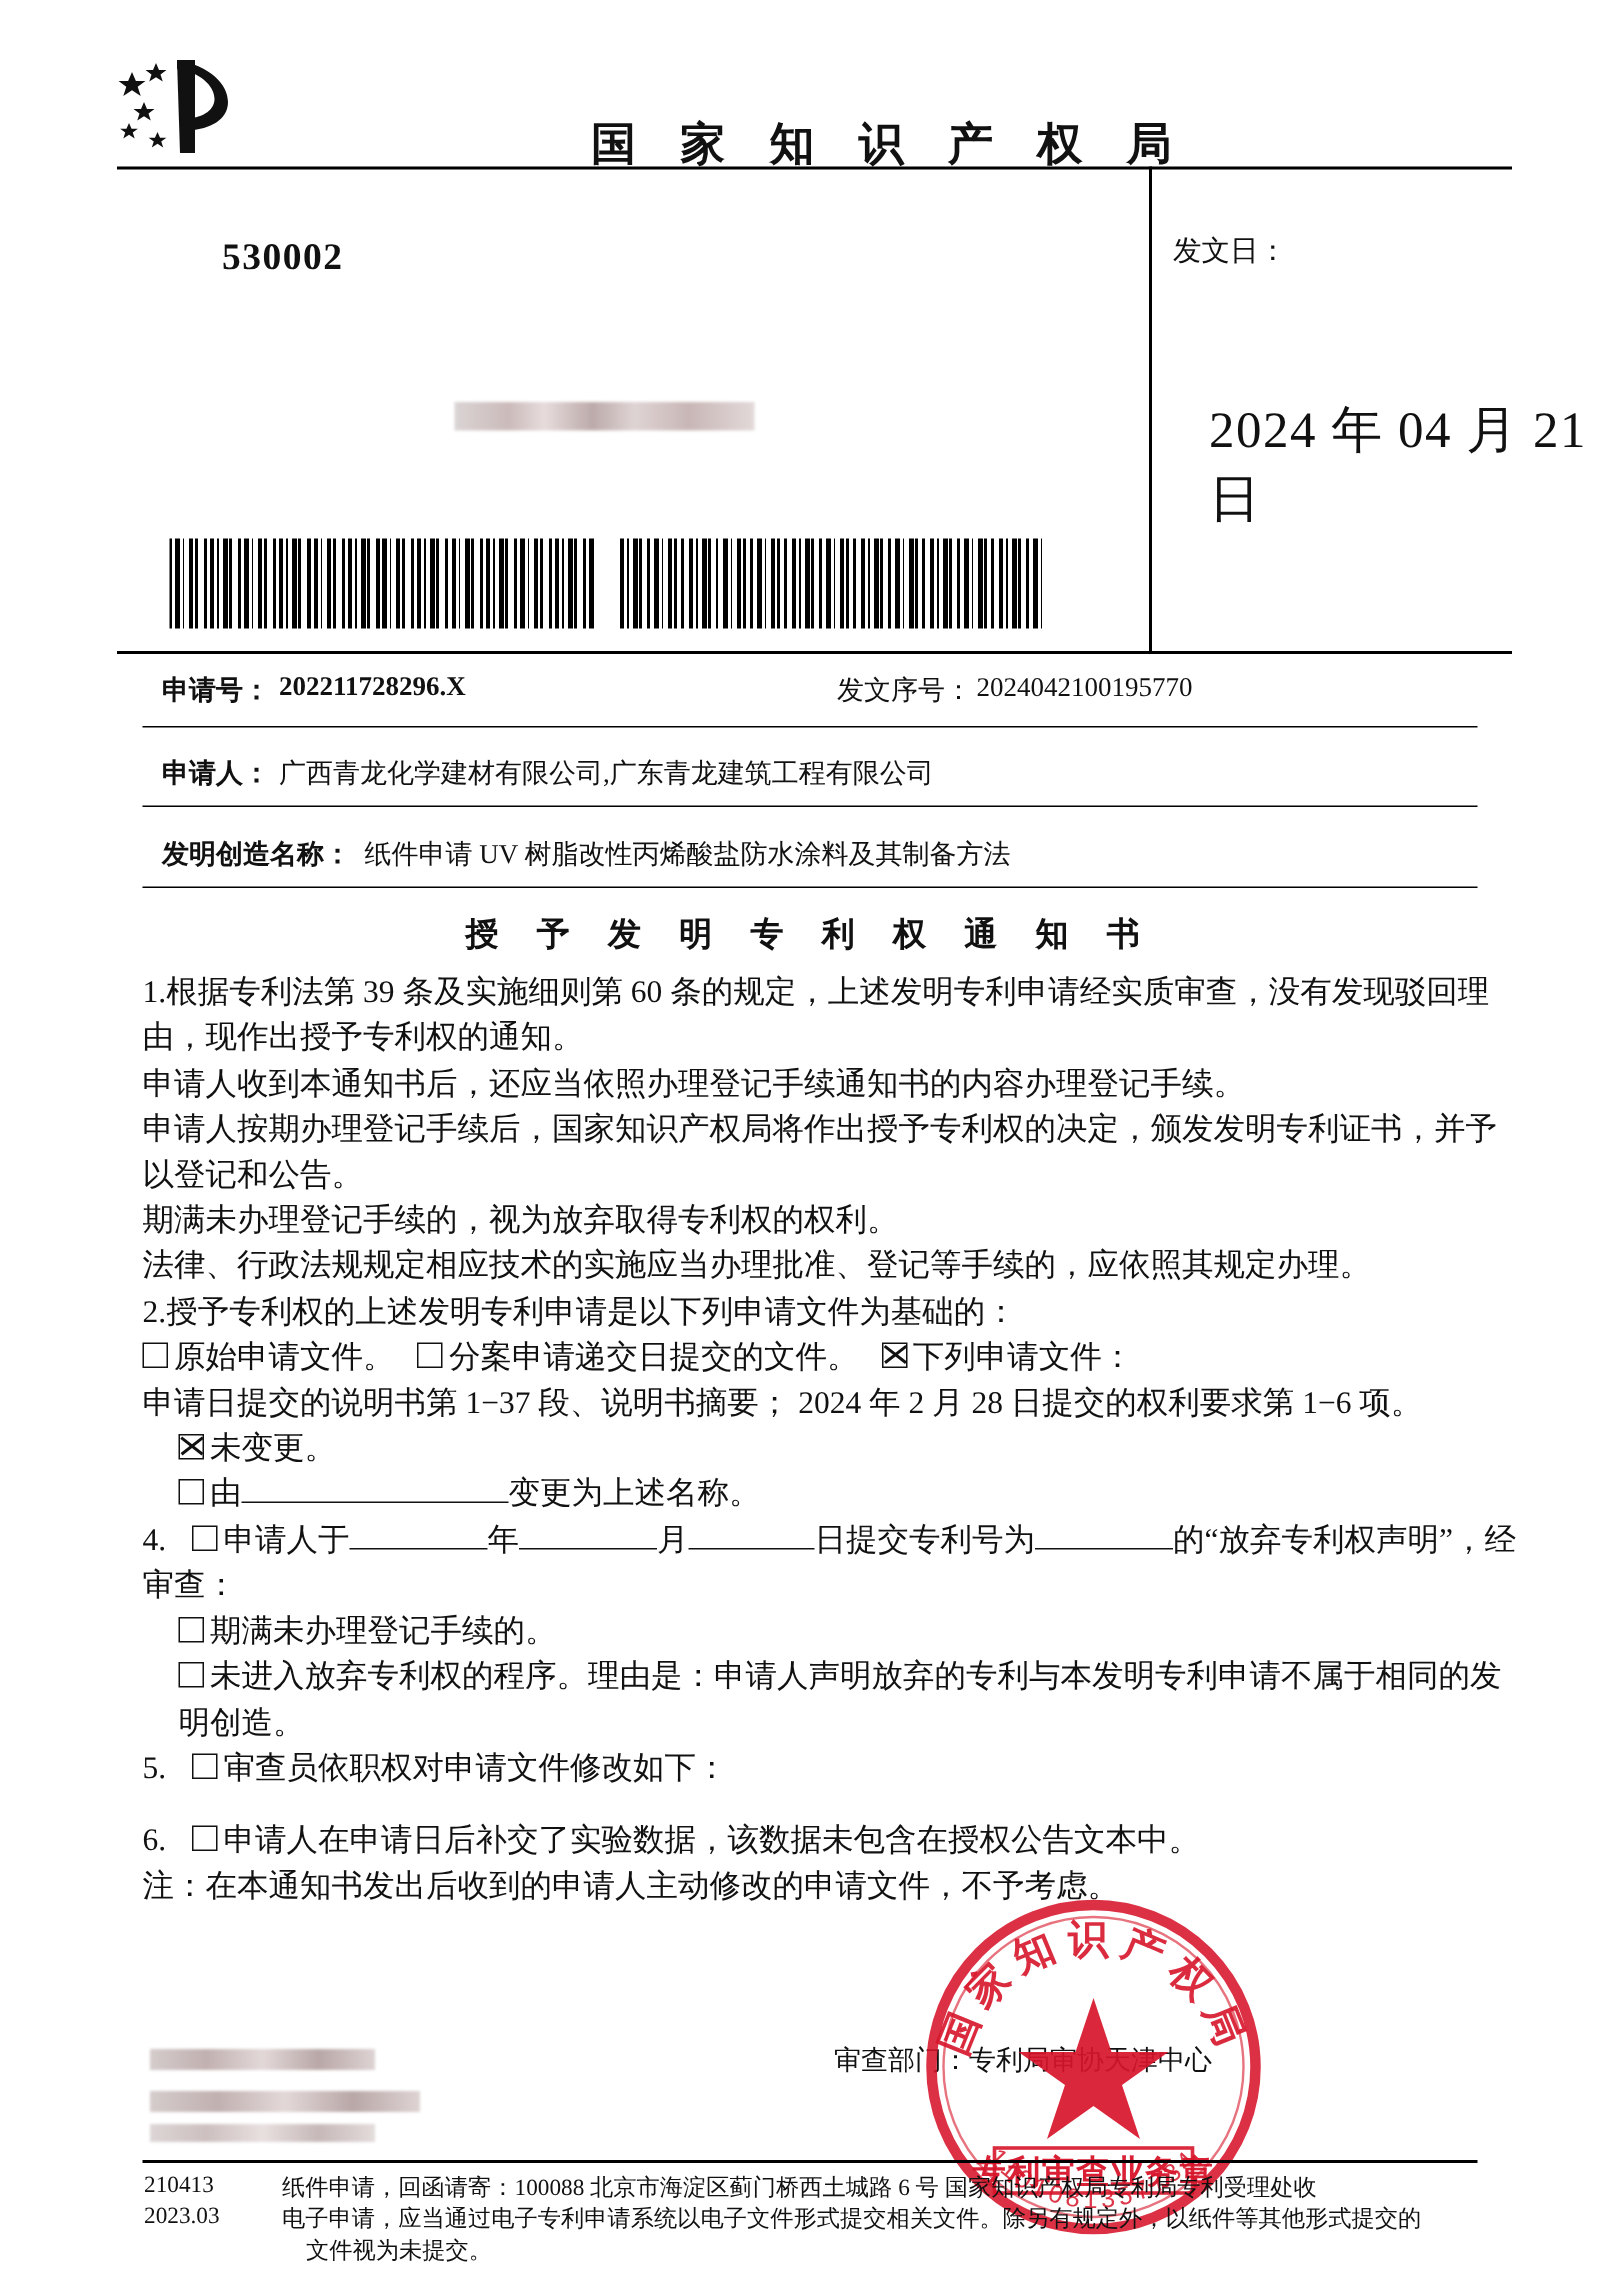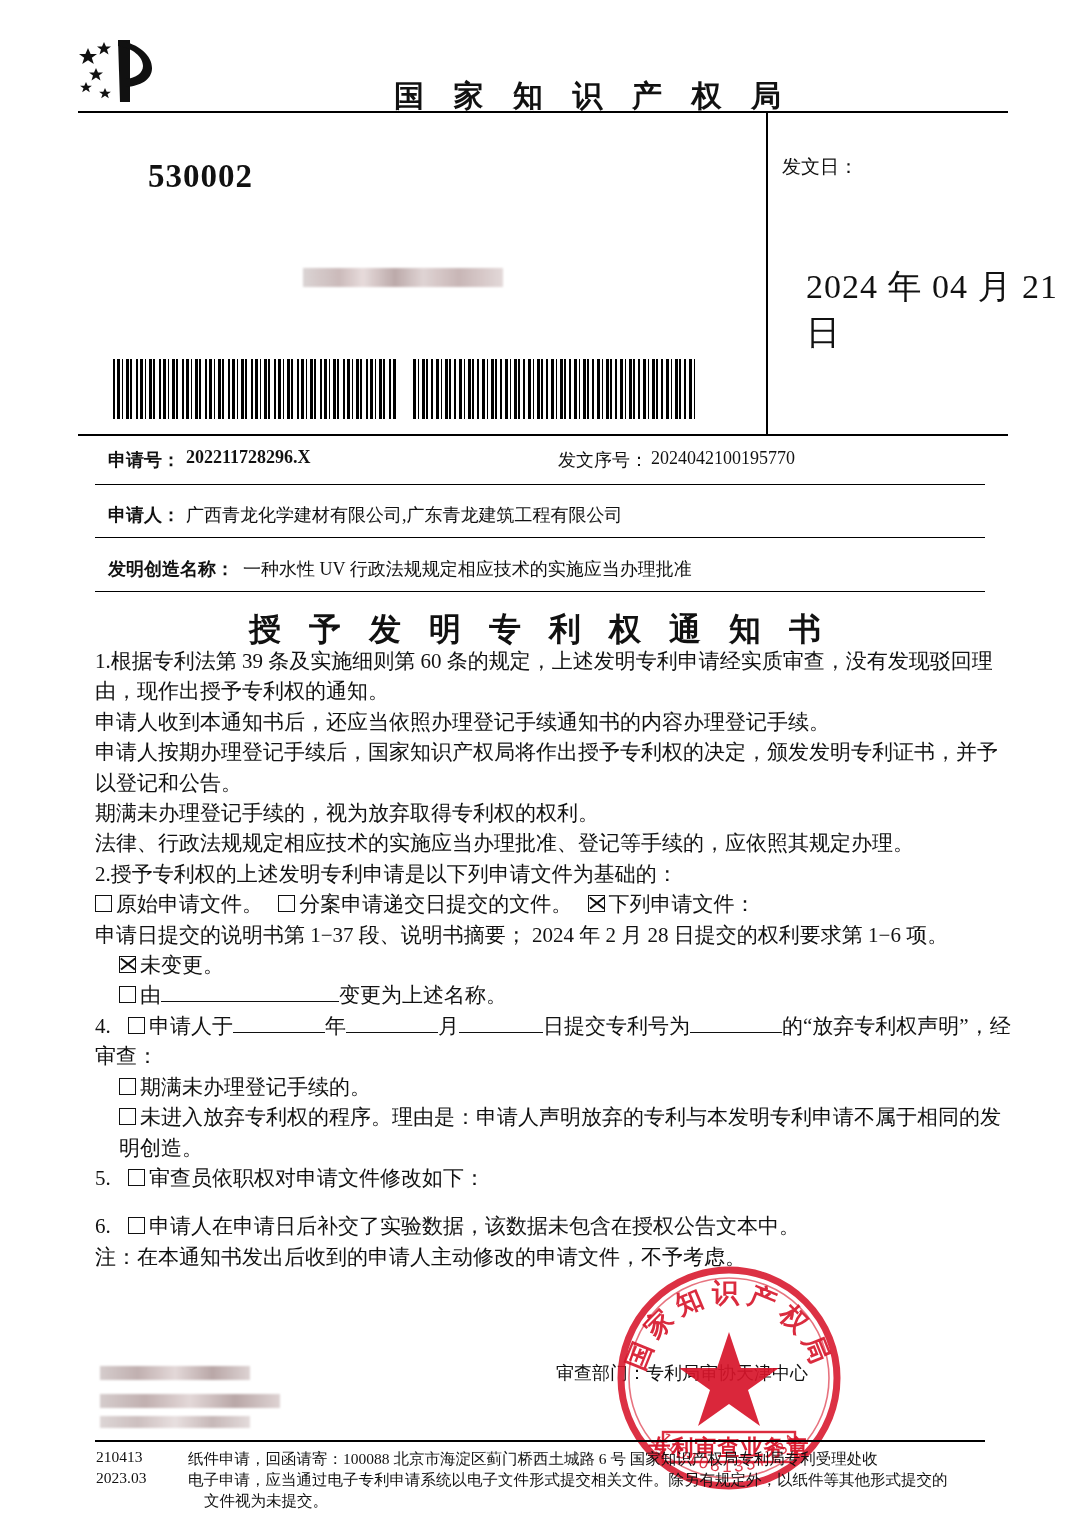--- a/index.html
+++ b/index.html
@@ -14,21 +14,21 @@
   .hdr{position:absolute;left:78px;top:22px;width:930px;height:74px;}
   .logo{position:absolute;left:0;top:0;width:92px;height:70px;}
   .hdr-title{
     position:absolute;left:300px;top:38px;width:430px;text-align:center;
     font-size:30px;letter-spacing:11px;font-weight:bold;
     font-family:"Liberation Serif","DejaVu Serif",serif;
   }
   .rule{position:absolute;background:#000;}
 
   
-  .zip{position:absolute;left:148px;top:142px;font-size:33px;font-weight:bold;letter-spacing:1px;}
+  .zip{position:absolute;left:148px;top:142px;font-size:25px;font-weight:bold;letter-spacing:1px;}
   .addr{position:absolute;left:120px;top:192px;width:590px;font-size:17.5px;line-height:30px;}
   .addr .l2{margin-left:0;}
   .redact{
     position:absolute;left:303px;top:252px;width:200px;height:19px;
     background:linear-gradient(90deg,#d9d2d2 0%,#c9b7b7 18%,#e6dada 30%,#b9a6a6 46%,#ded2d2 60%,#c6b3b3 78%,#e2d7d7 100%);
     filter:blur(1px);opacity:.95;
   }
 
   
   .sendlabel{position:absolute;left:782px;top:138px;font-size:19px;}
@@ -40,21 +40,21 @@
   #bc2{left:413px;top:343px;width:285px;}
 
   
   .fl{position:absolute;font-size:18px;}
   .fl b{font-weight:bold;}
   .fv{position:absolute;font-size:18px;text-align:right;}
 
   
   .doctitle{
     position:absolute;left:0;top:592px;width:1080px;text-align:center;
-    font-size:32px;font-weight:bold;letter-spacing:10px;
+    font-size:22px;font-weight:bold;letter-spacing:10px;
   }
 
   
   .body{position:absolute;left:95px;top:630px;width:920px;font-size:21px;line-height:30.4px;}
   .body p{margin:0;text-indent:0;}
   .ind{margin-left:36px;}
   .cb{
     display:inline-block;width:15px;height:15px;border:1.6px solid #111;
     position:relative;top:1px;margin-right:4px;
   }
@@ -124,21 +124,21 @@
 
   <div class="fl" style="left:108px;top:432px;"><b>申请号：</b></div>
   <div class="fv" style="left:186px;top:431px;font-weight:bold;">202211728296.X</div>
   <div class="fl" style="left:558px;top:432px;">发文序号：</div>
   <div class="fv" style="left:651px;top:432px;">2024042100195770</div>
 
   <div class="fl" style="left:108px;top:487px;"><b>申请人：</b></div>
   <div class="fv" style="left:186px;top:487px;">广西青龙化学建材有限公司,广东青龙建筑工程有限公司</div>
 
   <div class="fl" style="left:108px;top:541px;"><b>发明创造名称：</b></div>
-  <div class="fv" style="left:243px;top:541px;">一种水性 UV 行政法规规定相应技术的实施应当办理批准</div>
+  <div class="fv" style="left:243px;top:541px;">纸件申请 UV 树脂改性丙烯酸盐防水涂料及其制备方法</div>
 
   <div class="doctitle">授 予 发 明 专 利 权 通 知 书</div>
 
   <div class="body">
     <p>1.根据专利法第 39 条及实施细则第 60 条的规定，上述发明专利申请经实质审查，没有发现驳回理由，现作出授予专利权的通知。</p>
     <p class="ind">申请人收到本通知书后，还应当依照办理登记手续通知书的内容办理登记手续。</p>
     <p class="ind">申请人按期办理登记手续后，国家知识产权局将作出授予专利权的决定，颁发发明专利证书，并予以登记和公告。</p>
     <p class="ind">期满未办理登记手续的，视为放弃取得专利权的权利。</p>
     <p class="ind">法律、行政法规规定相应技术的实施应当办理批准、登记等手续的，应依照其规定办理。</p>
     <p>2.授予专利权的上述发明专利申请是以下列申请文件为基础的：</p>

